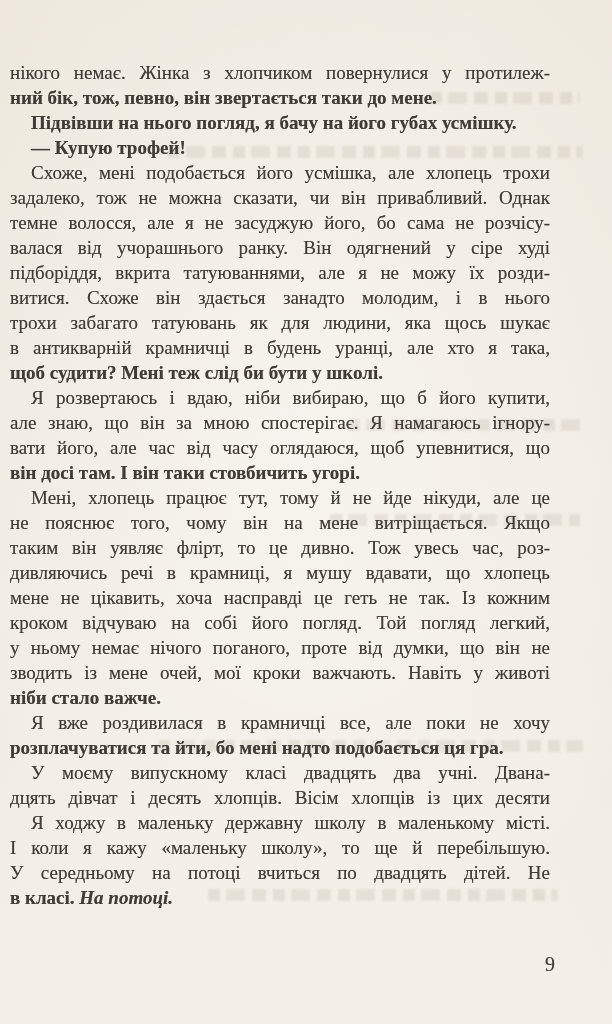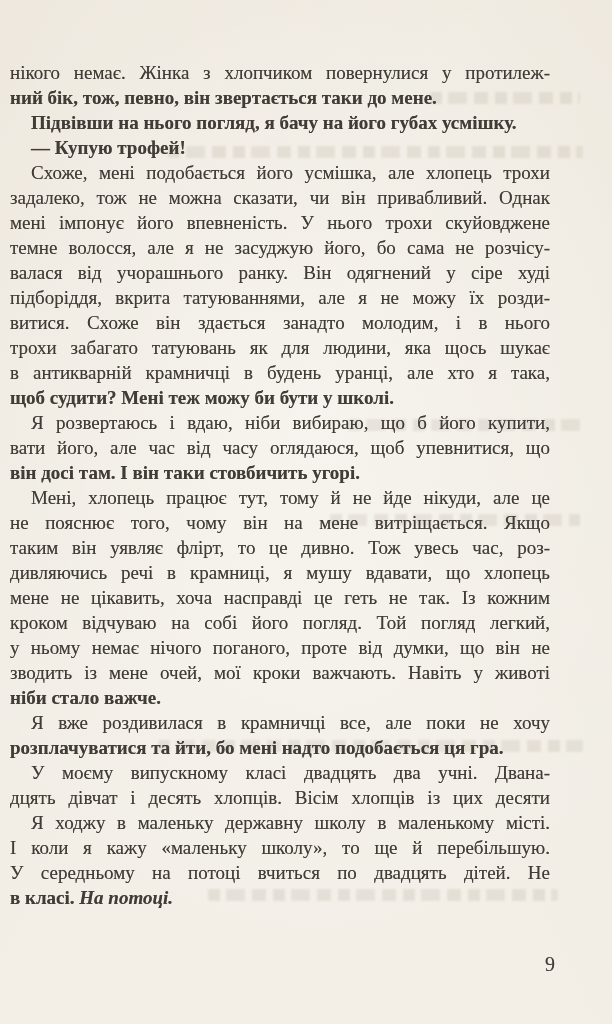--- a/index.html
+++ b/index.html
@@ -94,31 +94,31 @@
     </div>
     <div class="para">
       <div class="line last indent">Підвівши на нього погляд, я бачу на його губах усмішку.</div>
     </div>
     <div class="para">
       <div class="line last indent">— Купую трофей!</div>
     </div>
     <div class="para">
       <div class="line indent">Схоже, мені подобається його усмішка, але хлопець трохи</div>
       <div class="line">задалеко, тож не можна сказати, чи він привабливий. Однак</div>
-      <div class="line">мені імпонує його впевненість. У нього трохи скуйовджене</div>
       <div class="line">темне волосся, але я не засуджую його, бо сама не розчісу-</div>
       <div class="line">валася від учорашнього ранку. Він одягнений у сіре худі</div>
       <div class="line">підборіддя, вкрита татуюваннями, але я не можу їх розди-</div>
       <div class="line">витися. Схоже він здається занадто молодим, і в нього</div>
       <div class="line">трохи забагато татуювань як для людини, яка щось шукає</div>
       <div class="line">в антикварній крамничці в будень уранці, але хто я така,</div>
-      <div class="line last">щоб судити? Мені теж можу би бути у школі.</div>
+      <div class="line last">щоб судити? Мені теж слід би бути у школі.</div>
     </div>
     <div class="para">
       <div class="line indent">Я розвертаюсь і вдаю, ніби вибираю, що б його купити,</div>
+      <div class="line">але знаю, що він за мною спостерігає. Я намагаюсь ігнору-</div>
       <div class="line">вати його, але час від часу оглядаюся, щоб упевнитися, що</div>
       <div class="line last">він досі там. І він таки стовбичить угорі.</div>
     </div>
     <div class="para">
       <div class="line indent">Мені, хлопець працює тут, тому й не йде нікуди, але це</div>
       <div class="line">не пояснює того, чому він на мене витріщається. Якщо</div>
       <div class="line">таким він уявляє флірт, то це дивно. Тож увесь час, роз-</div>
       <div class="line">дивляючись речі в крамниці, я мушу вдавати, що хлопець</div>
       <div class="line">мене не цікавить, хоча насправді це геть не так. Із кожним</div>
       <div class="line">кроком відчуваю на собі його погляд. Той погляд легкий,</div>

